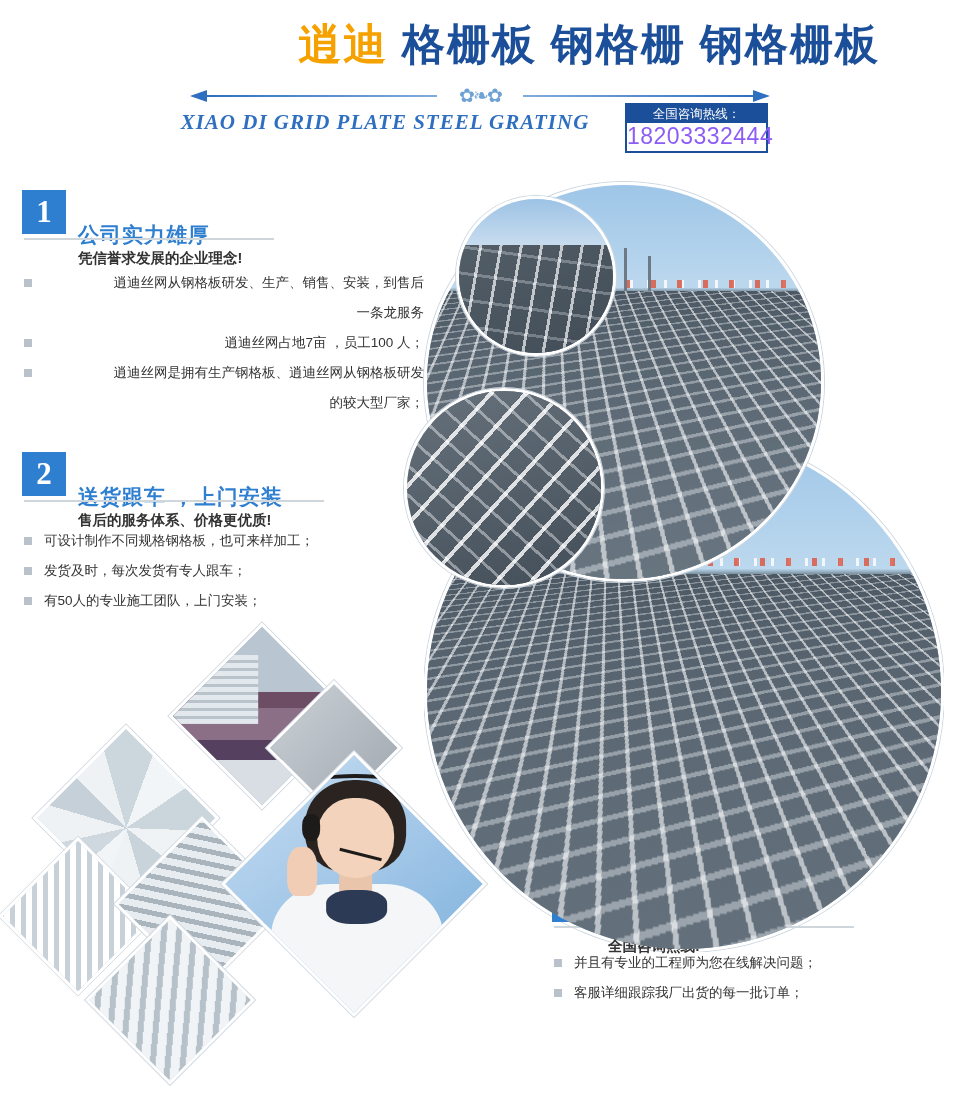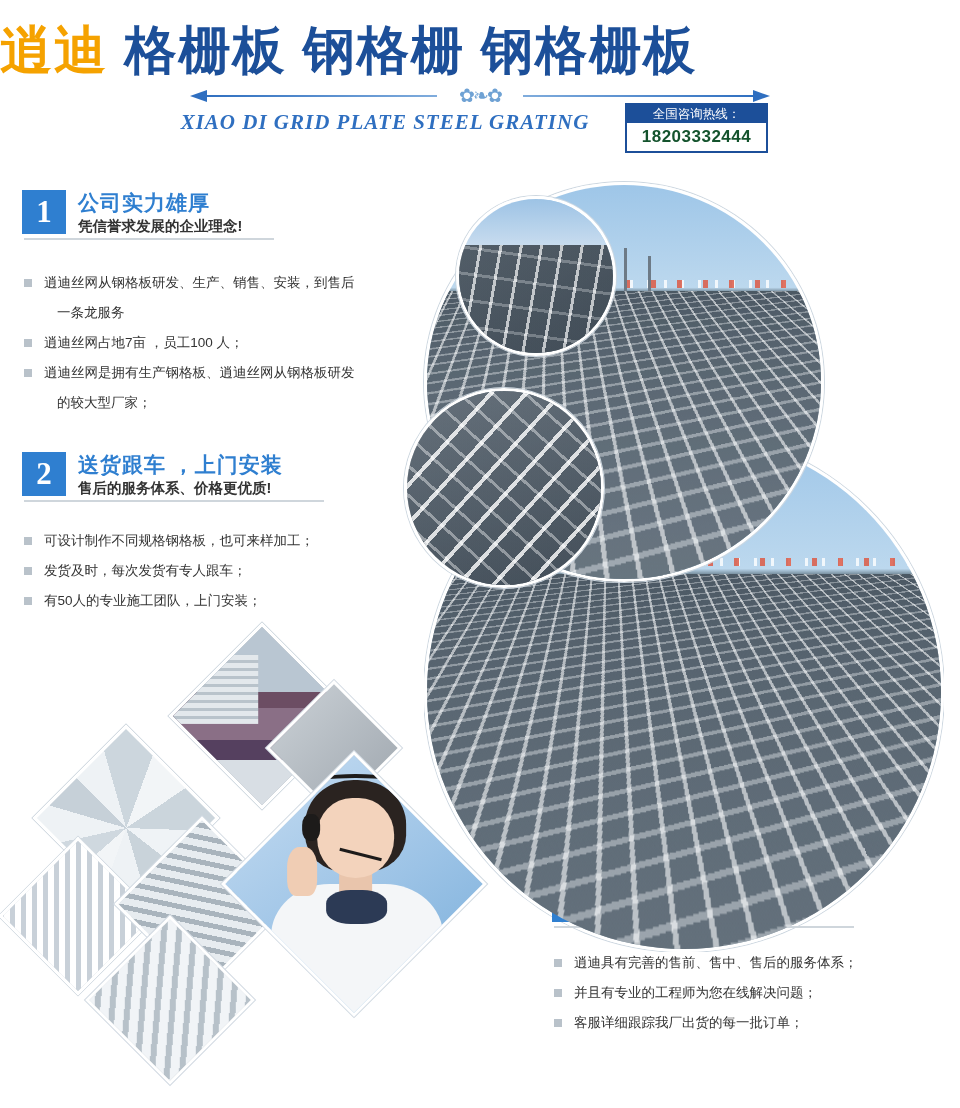--- a/index.html
+++ b/index.html
@@ -18,22 +18,22 @@
     position: relative;
     width: 960px;
     height: 168px;
     background: #ffffff;
   }
   .header-title {
     position: absolute;
     top: 16px;
     left: 0;
     width: 880px;
-    text-align: left;
-    font-size: 52px;
+    text-align: right;
+    font-size: 43px;
     font-weight: bold;
     letter-spacing: 2px;
     white-space: nowrap;
   }
   .header-title .brand { color: #f5a200; }
   .header-title .rest { color: #1c4f99; }
 
   .divider {
     position: absolute;
     top: 88px;
@@ -101,23 +101,23 @@
     display: block;
     background: #1c4f99;
     color: #ffffff;
     font-size: 12.5px;
     line-height: 18px;
     margin: -2px -0px 2px;
     padding: 0 2px;
   }
   .hotline .number {
     display: block;
-    color: #14532d;
-    font-weight: bold;
-    font-size: 17px;
+    color: #8b5cf6;
+    font-weight: normal;
+    font-size: 23px;
     line-height: 23px;
     letter-spacing: 0.5px;
   }
 
   
   .num-badge {
     width: 44px; height: 44px;
     background: #2f7fd0;
     color: #ffffff;
     font-size: 31px;
@@ -133,20 +133,21 @@
   .sec-head .texts {
     margin-left: 56px;
     padding-top: 0;
   }
   .sec-head .t1 {
     color: #2f7fd0;
     font-size: 21px;
     font-weight: bold;
     line-height: 25px;
     letter-spacing: 1px;
+    margin-top: 32px;
   }
   .sec-head .t2 {
     color: #333333;
     font-size: 14.5px;
     font-weight: bold;
     line-height: 21px;
     margin-top: 1px;
   }
   .sec-head .underline {
     position: absolute;
@@ -408,21 +409,21 @@
 
 <div class="sec-head" style="left:22px; top:190px; width:360px;">
   <div class="num-badge">1</div>
   <div class="texts">
     <div class="t1">公司实力雄厚</div>
     <div class="t2">凭信誉求发展的企业理念!</div>
   </div>
   <div class="underline" style="width:250px;"></div>
 </div>
 
-<ul class="bullets" style="left:24px; top:268px; width:400px;">
+<ul class="bullets" style="left:24px; top:268px; width:400px;text-align:right;">
   <li>
     <span class="sq"></span>
     <span>逍迪丝网从钢格板研发、生产、销售、安装，到售后</span>
     <span class="ind">一条龙服务</span>
   </li>
   <li>
     <span class="sq"></span>
     <span>逍迪丝网占地7亩 ，员工100 人；</span>
   </li>
   <li>
@@ -503,31 +504,28 @@
 <ul class="bullets" style="left:554px; top:718px; width:390px;">
   <li>
     <span class="sq"></span>
     <span>保证了产品的高质量、高品质；</span>
   </li>
 </ul>
 
 <div class="sec-head" style="left:552px; top:878px; width:390px;">
   <div class="num-badge">4</div>
   <div class="texts">
+    <div class="t1">完善的服务体系</div>
     <div class="t2">全国咨询热线!</div>
   </div>
   <div class="underline" style="width:300px;"></div>
 </div>
 
 <ul class="bullets" style="left:554px; top:948px; width:390px;">
   <li>
     <span class="sq"></span>
-    <span>逍迪具有完善的售前、售中、售后的服务体系；</span>
-  </li>
-  <li>
-    <span class="sq"></span>
     <span>并且有专业的工程师为您在线解决问题；</span>
   </li>
   <li>
     <span class="sq"></span>
     <span>客服详细跟踪我厂出货的每一批订单；</span>
   </li>
 </ul>
 
 </body></html>

